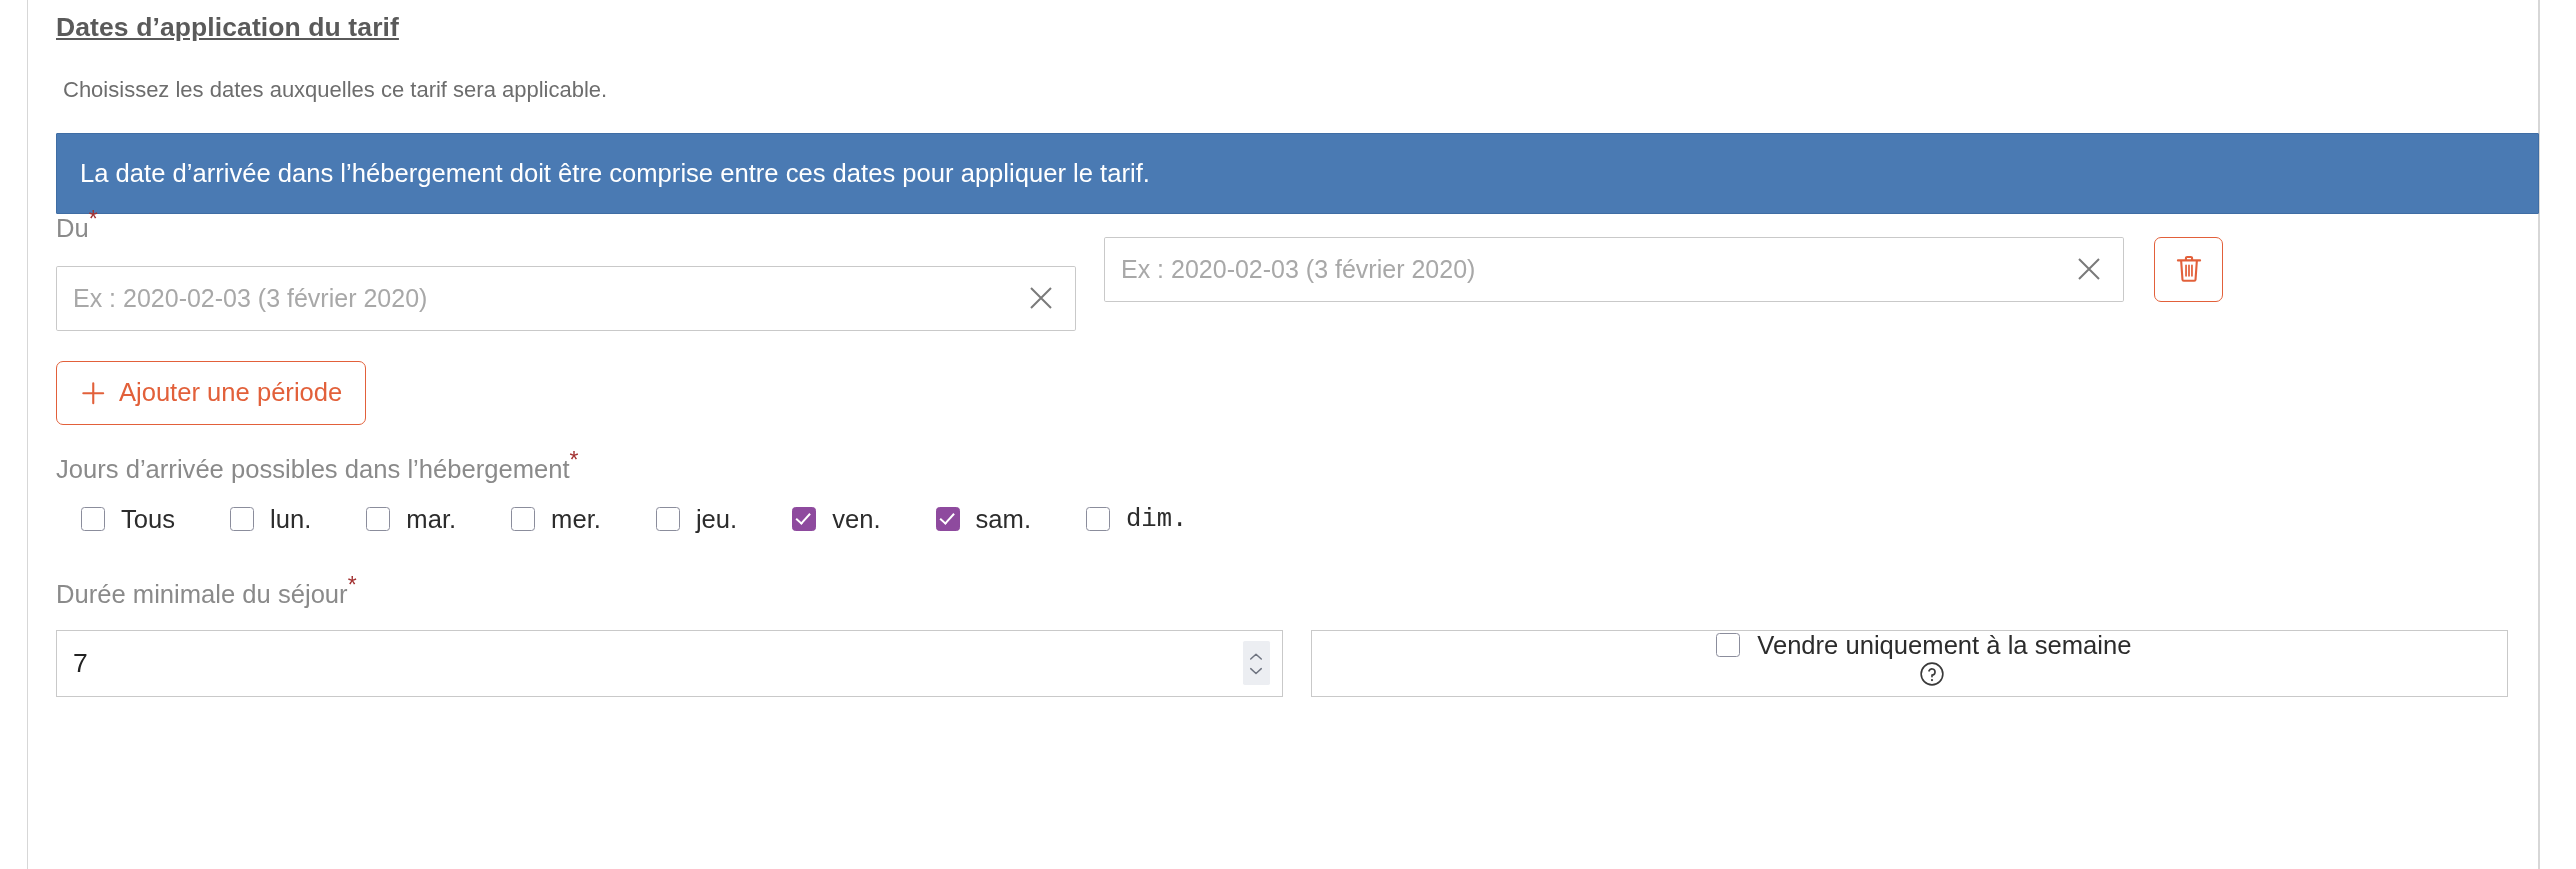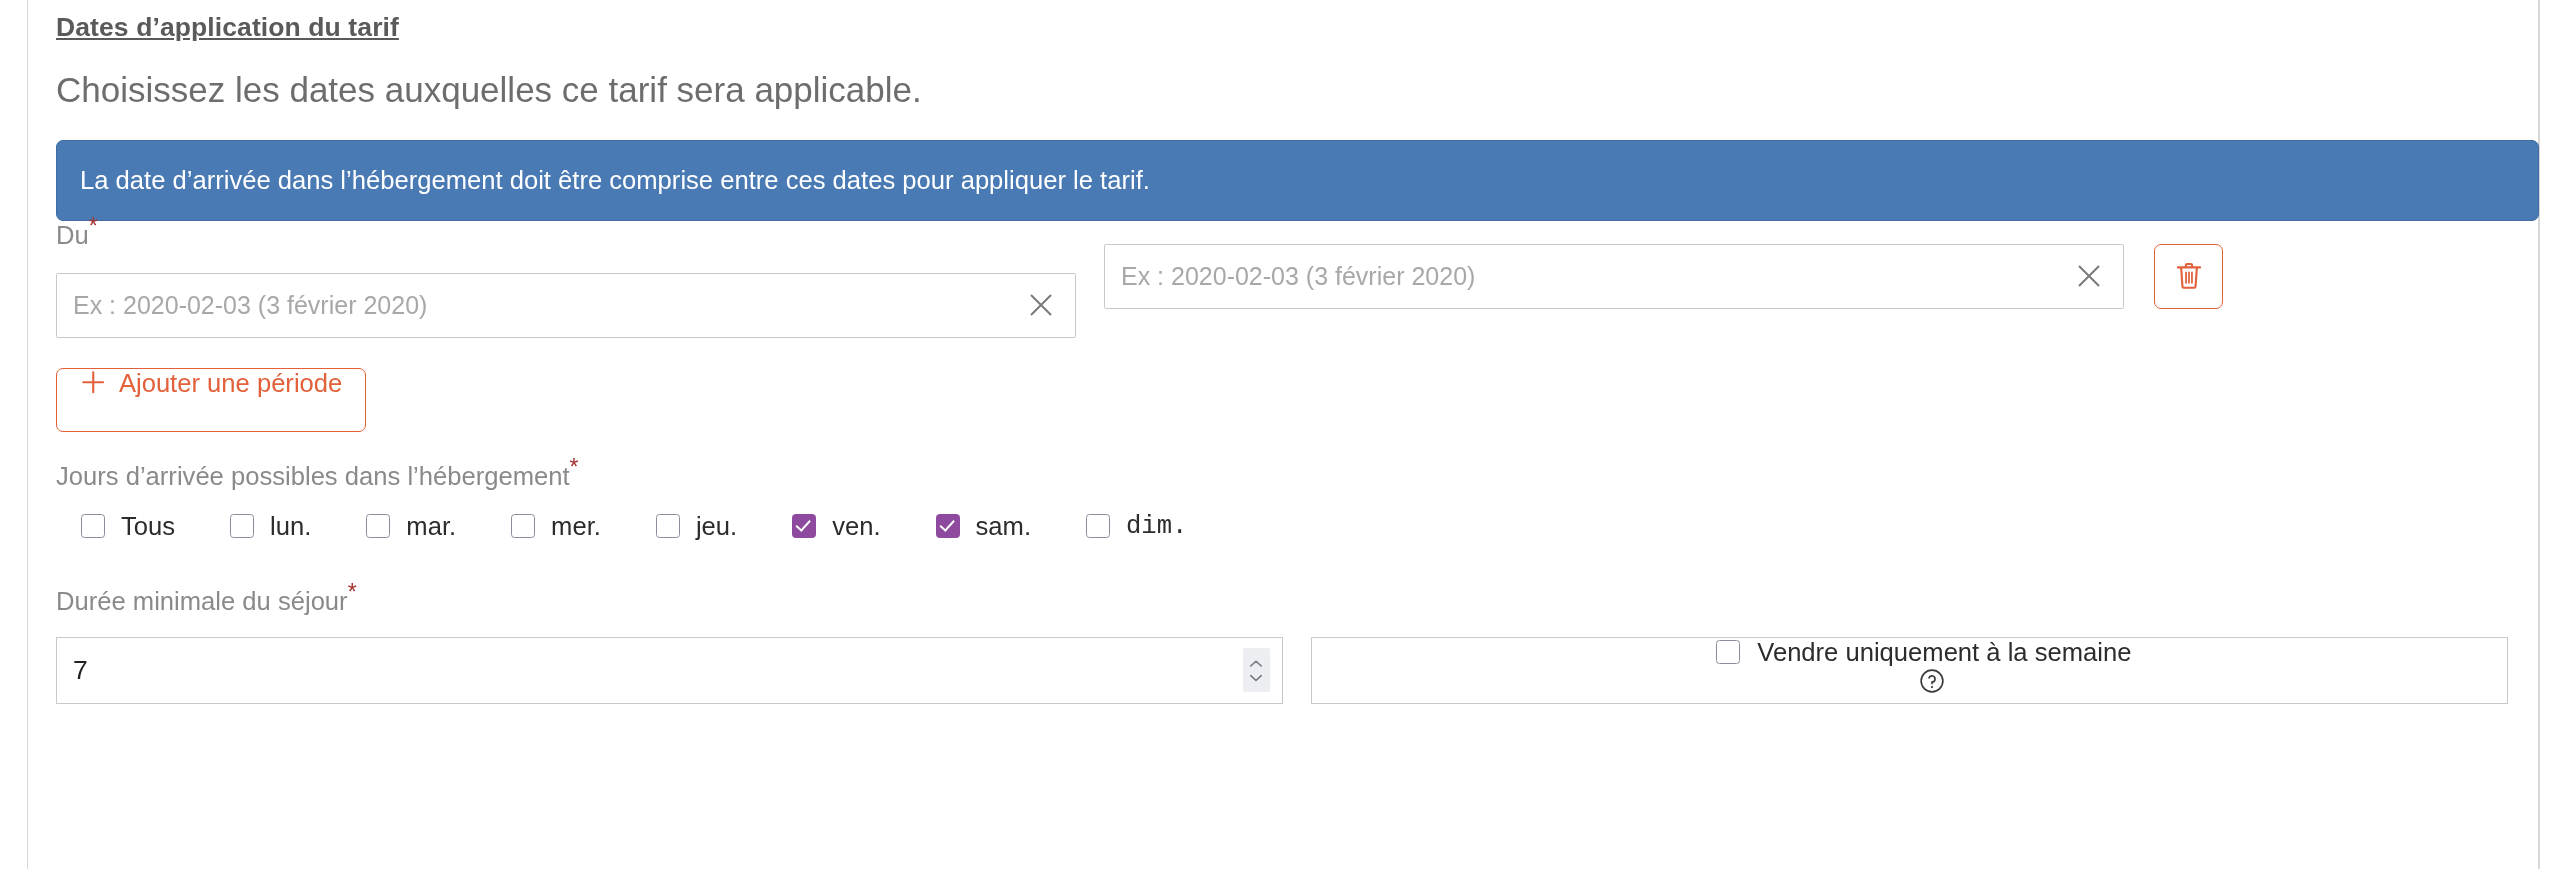--- a/index.html
+++ b/index.html
@@ -46,36 +46,36 @@
   .section-title {
     font-size: 26.5px;
     font-weight: bold;
     color: #5a5a5a;
     margin: 0;
     padding-top: 12.4px;
     letter-spacing: 0.1px;
     text-decoration: underline;
   }
   .section-sub {
-    font-size: 35px;
+    font-size: 22px;
     color: #6d6d6d;
-    margin: 0;
+    margin: 7px;
     padding-top: 26.5px;
     font-weight: 400;
   }
 
   
   .info-banner {
     margin-top: 30px;
     width: 2483px;
     height: 81px;
     box-sizing: border-box;
     background: #4a7ab3;
     border: 0.9px solid #3f6da4;
-    border-radius: 7px;
+    border-radius: 1px;
     display: flex;
     align-items: center;
     padding: 4px 23px;
   }
   .info-banner-text {
     color: #ffffff;
     font-size: 25.6px;
     font-weight: 400;
   }
 
@@ -153,20 +153,21 @@
     cursor: pointer;
     padding: 0;
   }
 
   
   .add-btn {
     margin-top: 30px;
     height: 64px;
     box-sizing: border-box;
     display: inline-flex;
+    align-items: center;
     gap: 12.4px;
     padding: 0 23px;
     border: 1.8px solid #e2603a;
     border-radius: 7px;
     background: #fff;
     color: #e2603a;
     font-family: inherit;
     font-size: 25.6px;
     cursor: pointer;
   }

